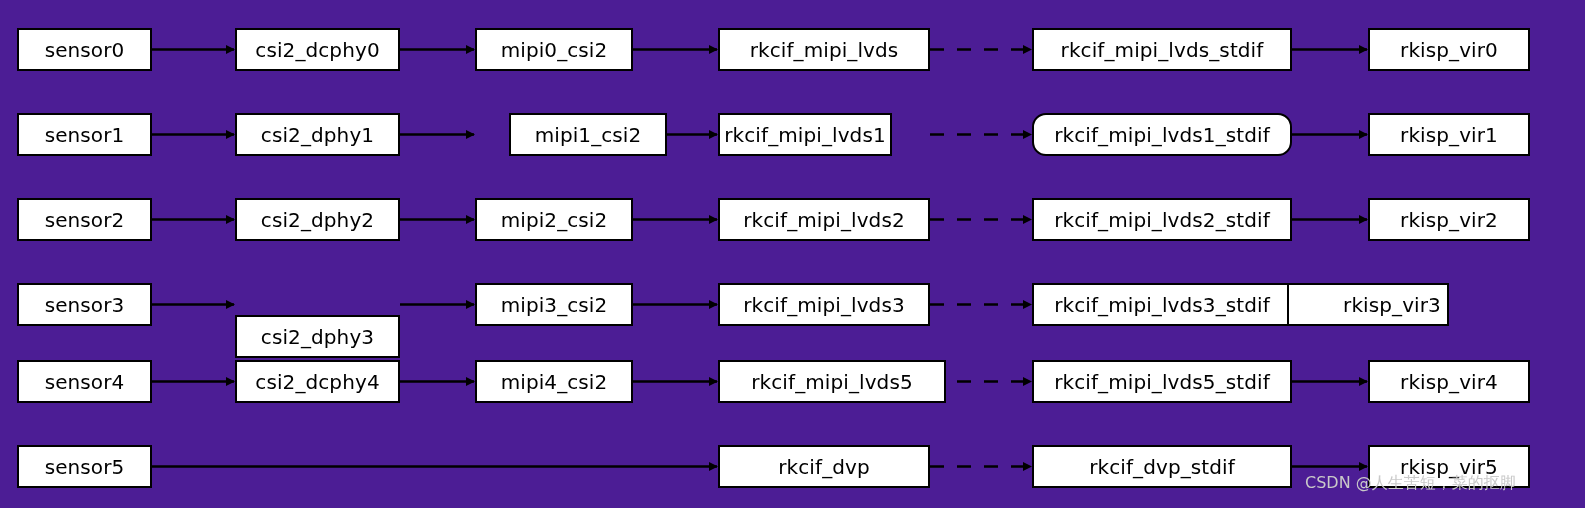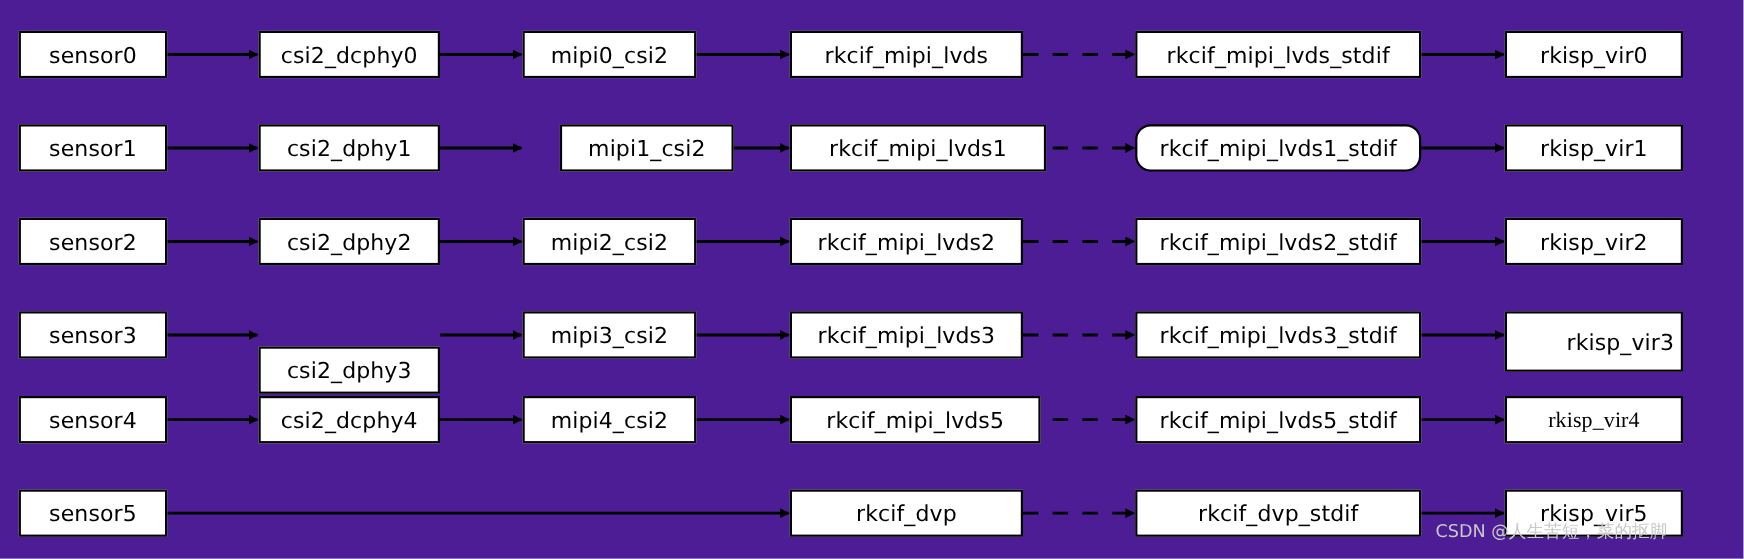--- a/index.html
+++ b/index.html
@@ -99,40 +99,40 @@
   <div id="node-layer">
       <div class="node" style="left: 17px; top: 28px; width: 135px; height: 43px;">sensor0</div>
       <div class="node" style="left: 235px; top: 28px; width: 165px; height: 43px;">csi2_dcphy0</div>
       <div class="node" style="left: 475px; top: 28px; width: 158px; height: 43px;">mipi0_csi2</div>
       <div class="node" style="left: 718px; top: 28px; width: 212px; height: 43px;">rkcif_mipi_lvds</div>
       <div class="node" style="left: 1032px; top: 28px; width: 260px; height: 43px;">rkcif_mipi_lvds_stdif</div>
       <div class="node" style="left: 1368px; top: 28px; width: 162px; height: 43px;">rkisp_vir0</div>
       <div class="node" style="left: 17px; top: 113px; width: 135px; height: 43px;">sensor1</div>
       <div class="node" style="left: 235px; top: 113px; width: 165px; height: 43px;">csi2_dphy1</div>
       <div class="node" style="left: 475px; top: 113px; width: 158px; height: 43px; margin-left: 34px;">mipi1_csi2</div>
-      <div class="node" style="left: 718px; top: 113px; width: 233px; height: 43px;">rkcif_mipi_lvds1</div>
+      <div class="node" style="left: 718px; top: 113px; width: 174px; height: 43px;">rkcif_mipi_lvds1</div>
       <div class="node" style="left: 1032px; top: 113px; width: 260px; height: 43px; border-radius: 14px;">rkcif_mipi_lvds1_stdif</div>
       <div class="node" style="left: 1368px; top: 113px; width: 162px; height: 43px;">rkisp_vir1</div>
       <div class="node" style="left: 17px; top: 198px; width: 135px; height: 43px;">sensor2</div>
       <div class="node" style="left: 235px; top: 198px; width: 165px; height: 43px;">csi2_dphy2</div>
       <div class="node" style="left: 475px; top: 198px; width: 158px; height: 43px;">mipi2_csi2</div>
       <div class="node" style="left: 718px; top: 198px; width: 212px; height: 43px;">rkcif_mipi_lvds2</div>
       <div class="node" style="left: 1032px; top: 198px; width: 260px; height: 43px; text-align: center;">rkcif_mipi_lvds2_stdif</div>
       <div class="node" style="left: 1368px; top: 198px; width: 162px; height: 43px;">rkisp_vir2</div>
       <div class="node" style="left: 17px; top: 283px; width: 135px; height: 43px;">sensor3</div>
       <div class="node" style="left: 235px; top: 283px; width: 165px; height: 43px; margin-top: 32px;">csi2_dphy3</div>
       <div class="node" style="left: 475px; top: 283px; width: 158px; height: 43px;">mipi3_csi2</div>
       <div class="node" style="left: 718px; top: 283px; width: 212px; height: 43px;">rkcif_mipi_lvds3</div>
       <div class="node" style="left: 1032px; top: 283px; width: 260px; height: 43px;">rkcif_mipi_lvds3_stdif</div>
-      <div class="node" style="left: 1368px; top: 283px; width: 162px; height: 55px; padding-left: 48px;">rkisp_vir3</div>
+      <div class="node" style="left: 1287px; top: 283px; width: 162px; height: 43px; padding-left: 48px;">rkisp_vir3</div>
       <div class="node" style="left: 17px; top: 360px; width: 135px; height: 43px;">sensor4</div>
       <div class="node" style="left: 235px; top: 360px; width: 165px; height: 43px;">csi2_dcphy4</div>
       <div class="node" style="left: 475px; top: 360px; width: 158px; height: 43px;">mipi4_csi2</div>
       <div class="node" style="left: 718px; top: 360px; width: 228px; height: 43px;">rkcif_mipi_lvds5</div>
       <div class="node" style="left: 1032px; top: 360px; width: 260px; height: 43px;">rkcif_mipi_lvds5_stdif</div>
-      <div class="node" style="left: 1368px; top: 360px; width: 162px; height: 43px; font-family: Liberation Serif, serif;">rkisp_vir4</div>
+      <div class="node" style="left: 1368px; top: 360px; width: 162px; height: 43px;">rkisp_vir4</div>
       <div class="node" style="left: 17px; top: 445px; width: 135px; height: 43px;">sensor5</div>
       <div class="node" style="left: 718px; top: 445px; width: 212px; height: 43px;">rkcif_dvp</div>
       <div class="node" style="left: 1032px; top: 445px; width: 260px; height: 43px;">rkcif_dvp_stdif</div>
       <div class="node" style="left: 1368px; top: 445px; width: 162px; height: 43px;">rkisp_vir5</div>
     </div>
   <div class="watermark" style="left: 1305px; top: 473px; color: rgb(201, 201, 201);">CSDN @人生苦短，菜的抠脚</div>
 </div>
 
 </body></html>

